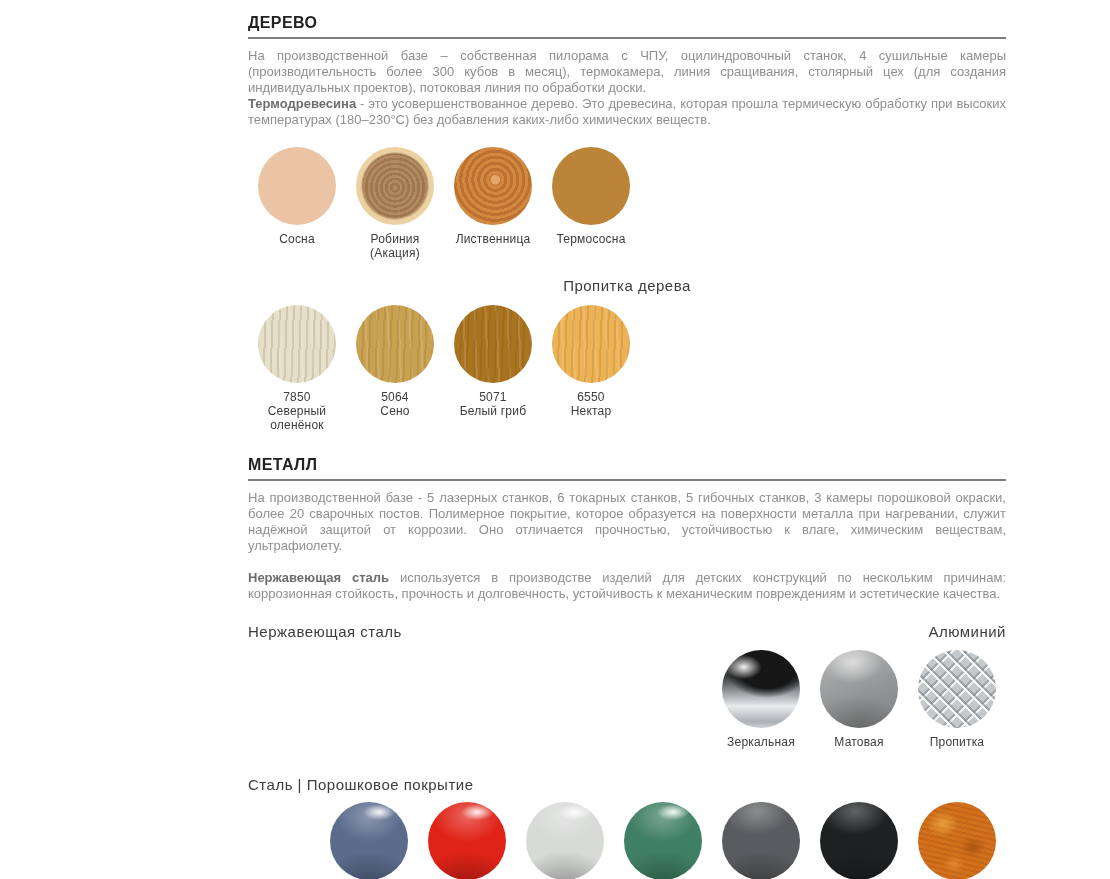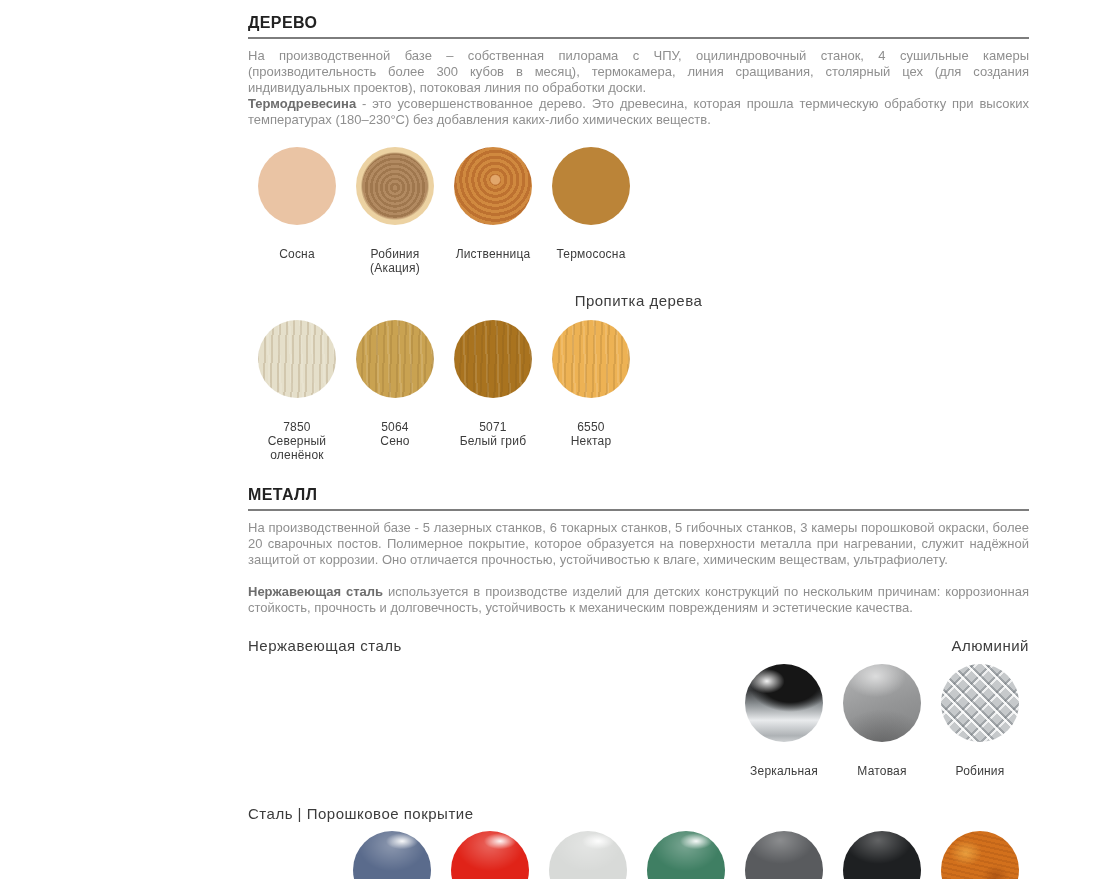--- a/index.html
+++ b/index.html
@@ -1,39 +1,39 @@
 <!DOCTYPE html>
 <html><head>
 <meta charset="utf-8">
 <style>
   * { margin:0; padding:0; box-sizing:border-box; }
   html,body { width:1110px; height:879px; background:#ffffff; overflow:hidden;
     font-family:"Liberation Sans", sans-serif; }
-  .page { width:1110px; height:638px; padding:14px 81px 0 248px; }
+  .page { width:1110px; height:638px; padding:14px 104px 0 248px; }
 
   
   .section-title { font-size:16px; font-weight:bold; color:#222; letter-spacing:.4px; }
   .divider { height:2px; background:#7d7d7d; margin-top:5px; }
 
   
   .body-text { margin-top:9px; font-size:13px; line-height:16px; color:#8f8f8f;
     text-align:justify; }
   .body-text .lead { font-weight:bold; color:#6d6d6d; }
 
   
   .sub-title { font-size:15px; color:#3c3c3c; letter-spacing:.5px; }
   .heading-row { display:flex; justify-content:space-between; align-items:baseline; }
 
   
   .swatch-row { display:flex; }
   .swatch-row.split { justify-content:flex-end; }
   .swatch-group { display:flex; }
   .swatch { width:98px; display:flex; flex-direction:column; align-items:center; }
   .circle { width:78px; height:78px; border-radius:50%; flex:0 0 auto; }
-  .swatch-label { margin-top:22px; font-size:12px; line-height:14px; color:#3c3c3c;
+  .swatch-label { margin-top:7px; font-size:12px; line-height:14px; color:#3c3c3c;
     text-align:center; letter-spacing:.2px; }
   .swatch-label .code { font-weight:bold; display:block; }
 
   
   
   .art-sosna { background-color:#eac4a4;
     background-image:
       radial-gradient(circle at 48% 50%, rgba(0,0,0,0) 0 90%, #d8a87e 91% 100%),
       radial-gradient(circle at 48% 50%, #e9b globalization 0, rgba(0,0,0,0) 0),
       repeating-radial-gradient(circle at 48% 50%, #f4d9bf 0 3px, #e2b18c 3px 5px); }
@@ -178,21 +178,21 @@
           <div class="circle art-mirror"></div>
           <div class="swatch-label">Зеркальная</div>
         </div>
         <div class="swatch">
           <div class="circle art-matte"></div>
           <div class="swatch-label">Матовая</div>
         </div>
       </div>
       <div class="swatch">
         <div class="circle art-alu"></div>
-        <div class="swatch-label">Робиния</div>
+        <div class="swatch-label">Пропитка</div>
       </div>
     </div>
 
     <div class="sub-title sub-powder">Сталь | Порошковое покрытие</div>
 
     <div class="swatch-row split row-powder">
       <div class="swatch-group">
         <div class="swatch">
           <div class="circle sphere" style="--c: #5a6b8c;"></div>
 

